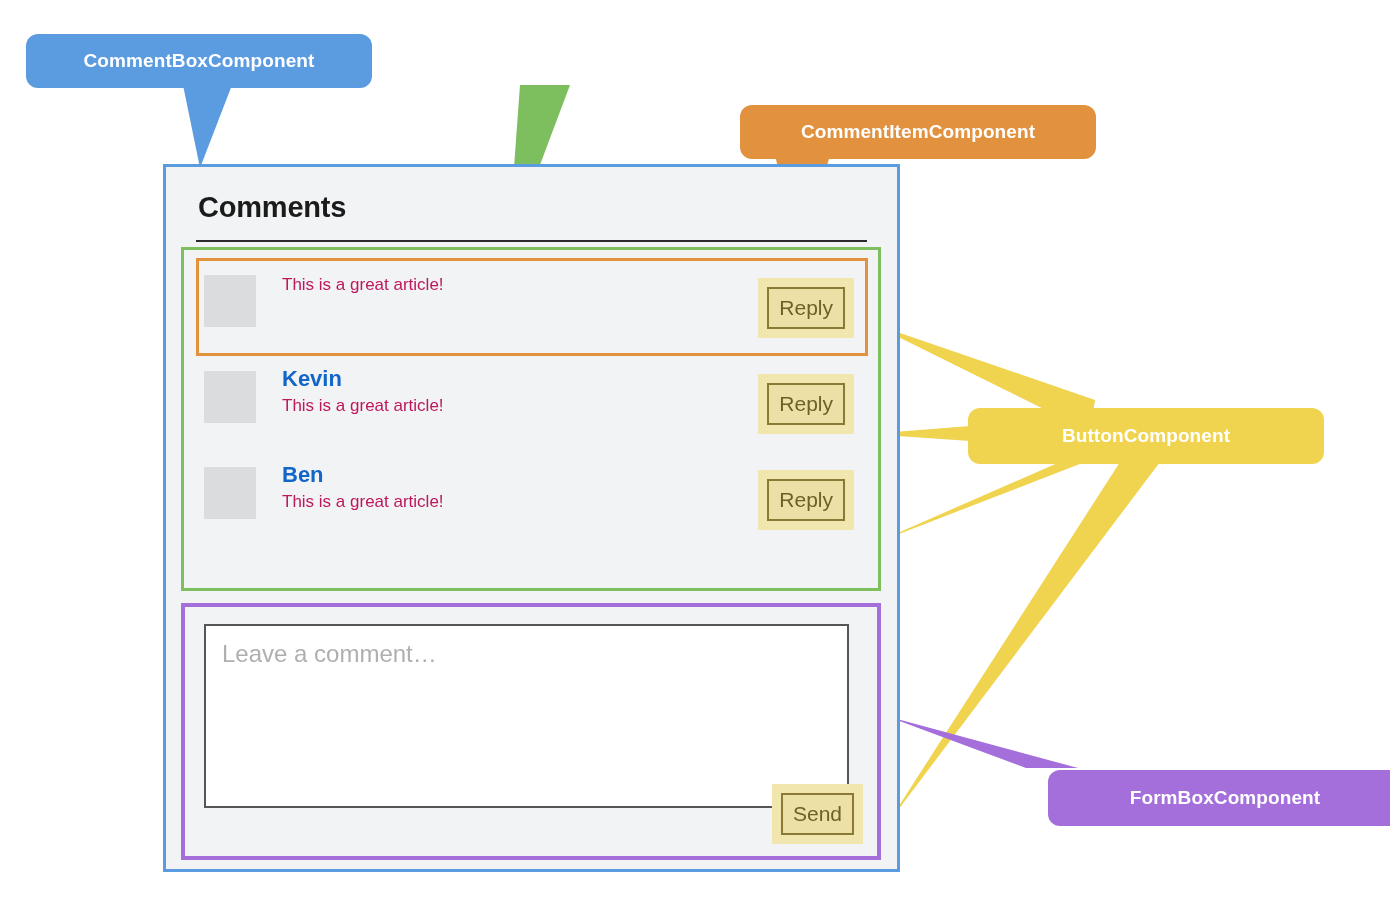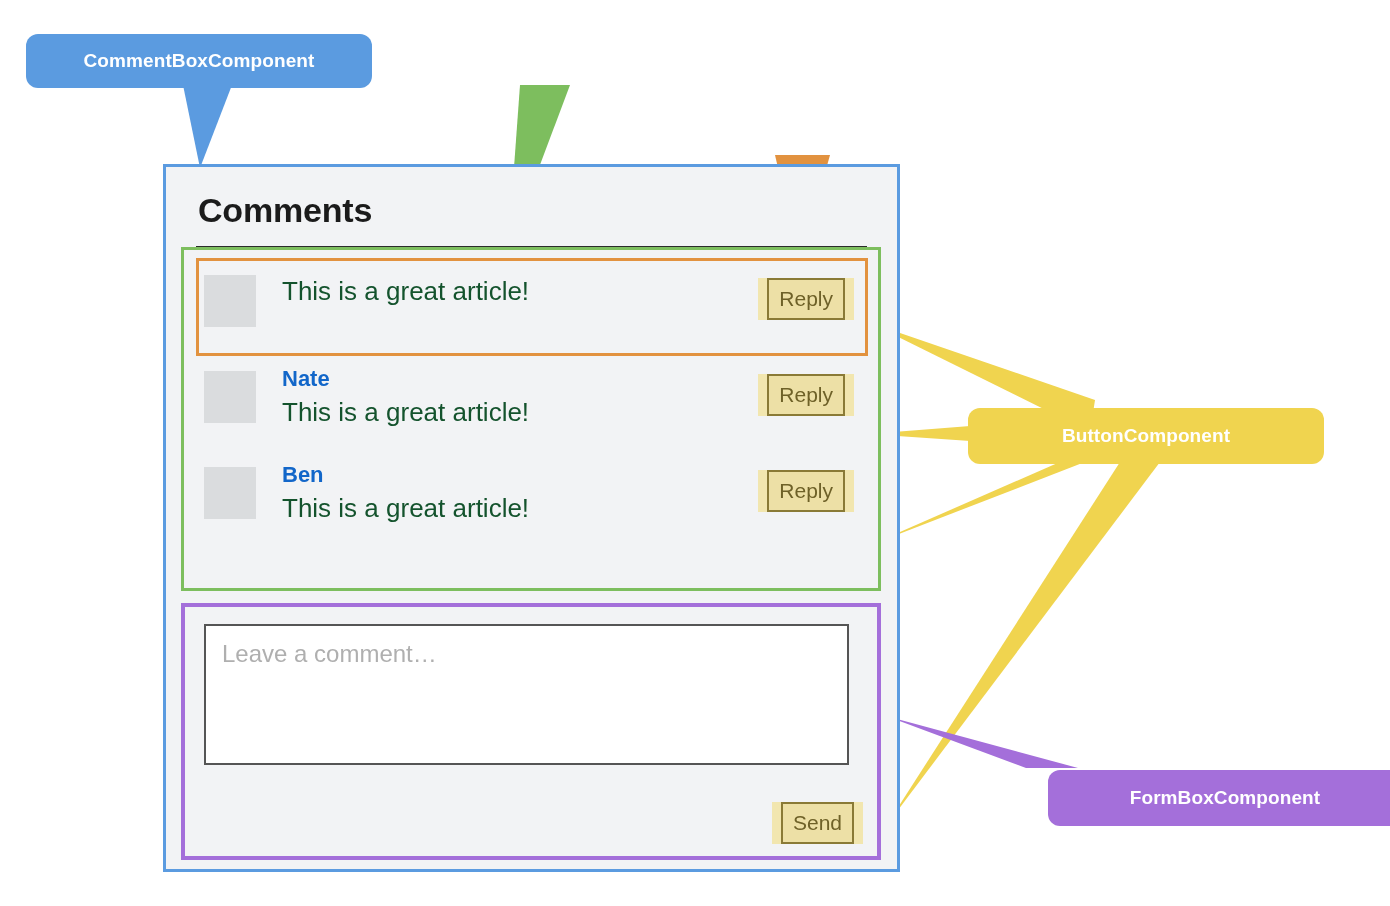--- a/index.html
+++ b/index.html
@@ -55,21 +55,21 @@
     border: 3px solid #5B9BE0;
     background: #F2F3F5;
   }
   #panel-inner {
     position: absolute;
     left: 0; top: 0; right: 0; bottom: 0;
     padding: 18px 22px 0 22px;
     box-sizing: border-box;
   }
   #comments-title {
-    font-size: 34px;
+    font-size: 29px;
     font-weight: bold;
     color: #1b1b1b;
     margin: 6px 0 0 10px;
     letter-spacing: -0.2px;
   }
   #title-rule {
     height: 0;
     border-top: 2px solid #2b2b2b;
     margin: 16px 8px 0 8px;
   }
@@ -110,42 +110,42 @@
     margin-left: 26px;
     flex: 1 1 auto;
   }
   .comment-author {
     color: #1266C9;
     font-weight: bold;
     font-size: 22px;
     line-height: 1.15;
   }
   .comment-body {
-    color: #14532d;
-    font-size: 26px;
+    color: #be185d;
+    font-size: 17px;
     line-height: 1.35;
     margin-top: 4px;
   }
 
   
   #commentitem {
     position: absolute;
     left: 196px;
     top: 258px;
     width: 672px;
     height: 98px;
     box-sizing: border-box;
     border: 3px solid #E2923F;
     pointer-events: none;
   }
 
   
   .btn {
     background: #F2E6AF;
-    padding: 0 9px;
+    padding: 9px 9px;
     display: inline-block;
     box-sizing: border-box;
   }
   .btn-inner {
     border: 2px solid #8A7A36;
     color: #6E6128;
     font-size: 21px;
     line-height: 1;
     padding: 8px 10px 9px 10px;
     background: #EDE0A6;
@@ -167,21 +167,21 @@
     height: 257px;
     box-sizing: border-box;
     border: 4px solid #A46FDA;
     background: #F2F3F5;
   }
   #textarea {
     position: absolute;
     left: 19px;
     top: 17px;
     width: 645px;
-    height: 141px;
+    height: 184px;
     box-sizing: border-box;
     border: 2px solid #555555;
     background: #ffffff;
     color: #AFAFAF;
     font-size: 24px;
     padding: 14px 16px;
   }
   #send-wrap {
     position: absolute;
     right: 14px;
@@ -208,20 +208,23 @@
     <polygon points="1120,462 1160,462 886,826" fill="#F0D44F"></polygon>
 
     <polygon points="1026,768 1078,768 886,716" fill="#A46FDA"></polygon>
   </svg>
 
   <div class="callout" style="left:26px; top:34px; width:346px; height:54px; background:#5B9BE0;">
     <span>CommentBoxComponent</span>
   </div>
 
 
+  <div class="callout" style="left:740px; top:105px; width:356px; height:54px; background:#E2923F;">
+    <span>CommentItemComponent</span>
+  </div>
 
   <div class="callout" style="left:968px; top:408px; width:356px; height:56px; background:#F0D44F;">
     <span>ButtonComponent</span>
   </div>
 
   <div class="callout" style="left:1048px; top:770px; width:354px; height:56px; background:#A46FDA;">
     <span>FormBoxComponent</span>
   </div>
 
   <div id="commentbox">
@@ -242,21 +245,21 @@
         <div class="reply-wrap">
           <span class="btn">
             <span class="btn-inner">Reply</span>
           </span>
         </div>
       </div>
 
       <div class="comment-row">
         <div class="avatar"></div>
         <div class="comment-text">
-          <div class="comment-author">Nate</div>
+          <div class="comment-author">Kevin</div>
           <div class="comment-body">This is a great article!</div>
         </div>
         <div class="reply-wrap">
           <span class="btn">
             <span class="btn-inner">Reply</span>
           </span>
         </div>
       </div>
 
       <div class="comment-row">

